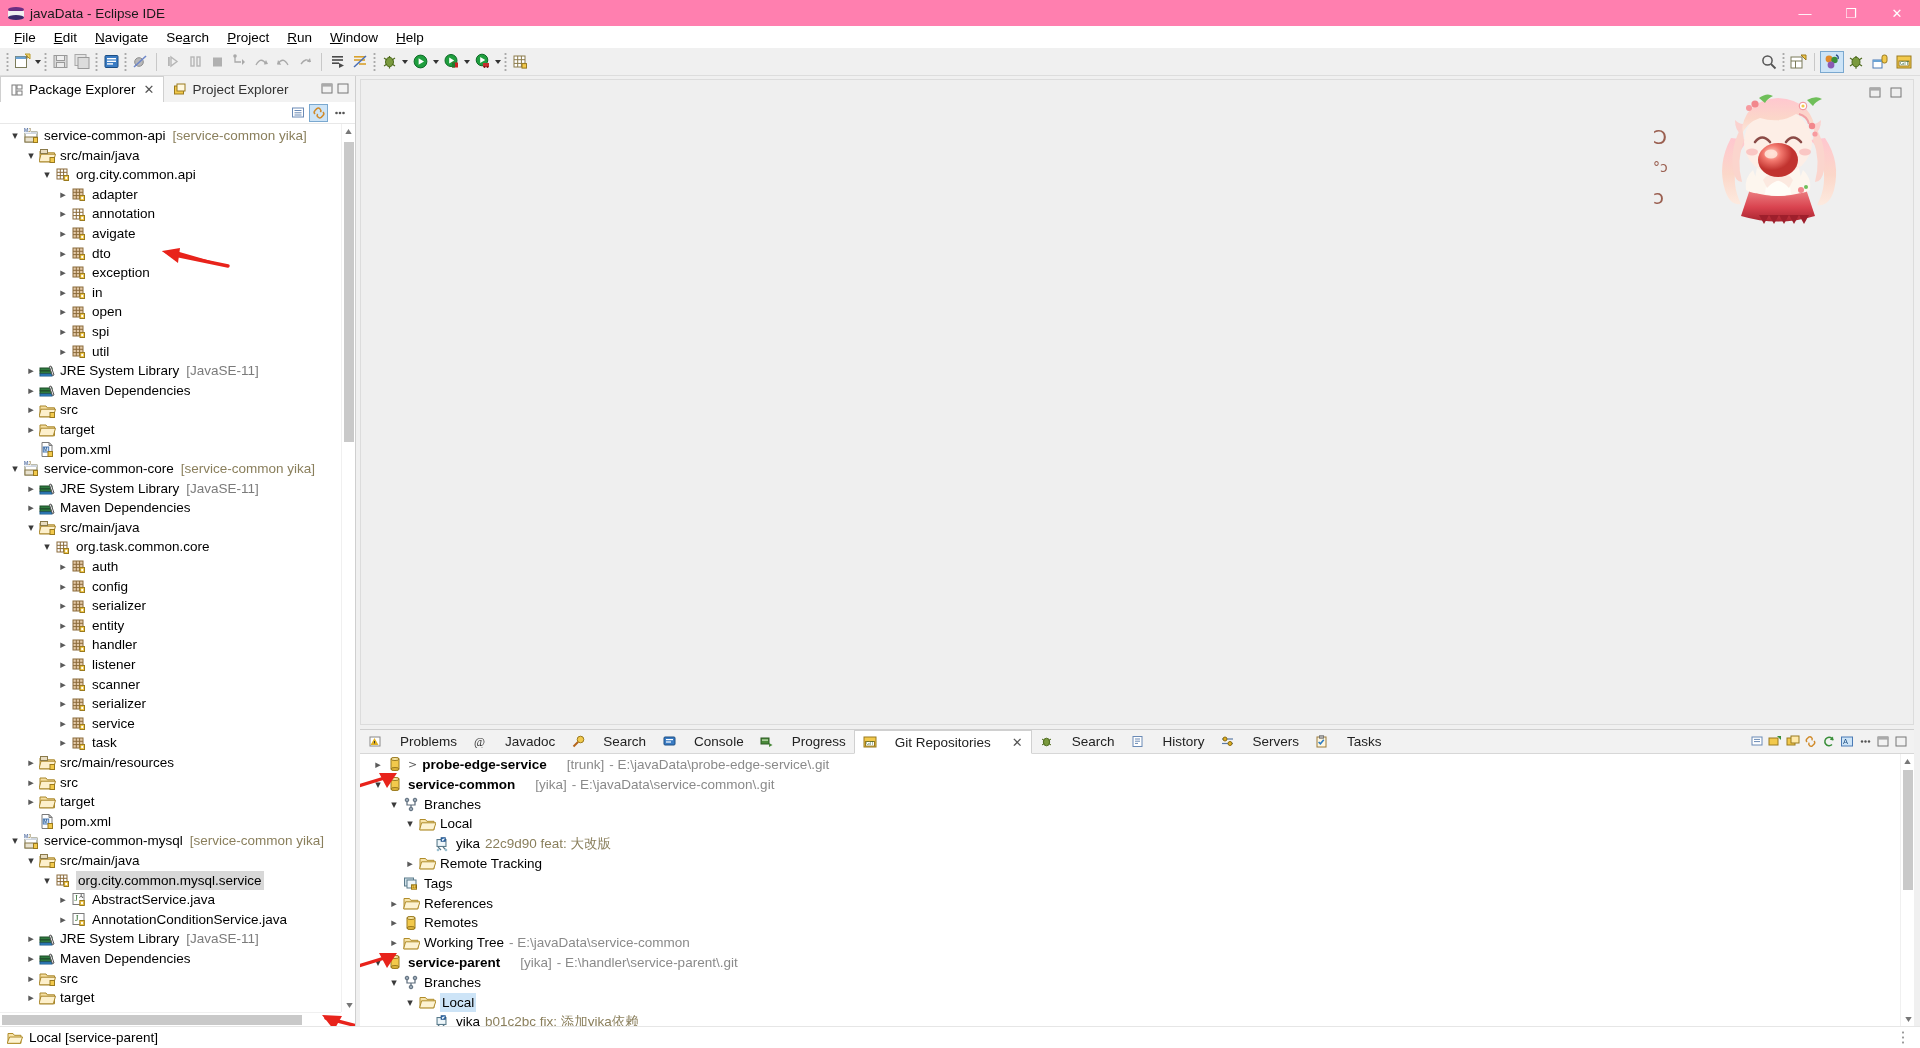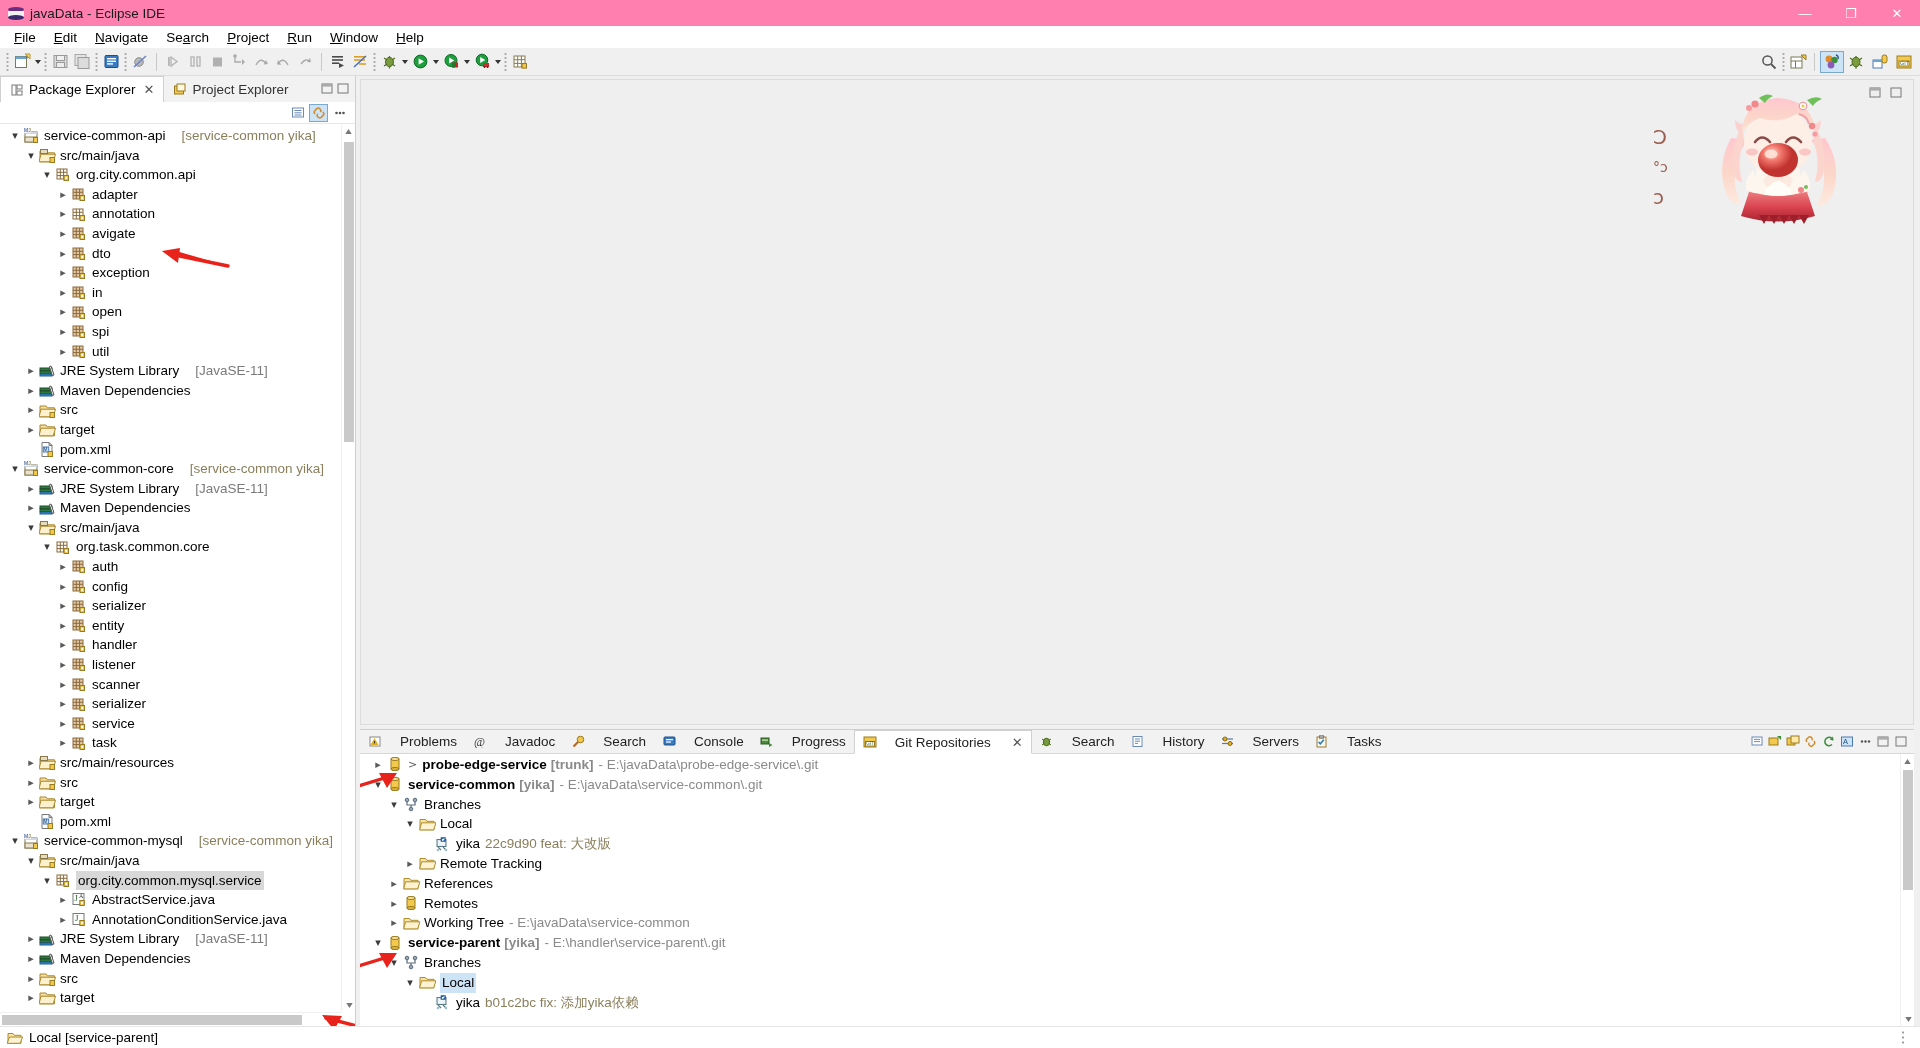--- a/index.html
+++ b/index.html
@@ -57,21 +57,21 @@
   .mini{width:14px;height:14px;display:flex;align-items:center;justify-content:center;}
   .toolrow{height:22px;background:#fff;display:flex;align-items:center;justify-content:flex-end;gap:2px;padding-right:6px;border-bottom:1px solid #e8e8e8;}
   .toolrow .tbtn{width:19px;height:18px;display:flex;align-items:center;justify-content:center;border:1px solid transparent;}
   .toolrow .tbtn.sel{background:#cde4f7;border-color:#7aa8cf;}
   #treewrap{flex:1 1 auto;position:relative;overflow:hidden;background:#fff;}
   #tree{position:absolute;inset:0 14px 14px 0;overflow:hidden;padding-top:2px;}
   .row{height:19.6px;display:flex;align-items:center;white-space:nowrap;font-size:13.5px;line-height:19.6px;}
   .row .tw{width:14px;height:19px;display:flex;align-items:center;justify-content:center;flex:none;}
   .row .ic{width:18px;height:18px;display:flex;align-items:center;justify-content:center;flex:none;margin-right:4px;}
   .row .lbl{color:#000;}
-  .row .sub{color:#8a7f5c;margin-left:16px;}
+  .row .sub{color:#8a7f5c;margin-left:7px;}
   .row .sub.g{color:#7a7a7a;}
   .row .lbl.sel{background:#d8d8d8;padding:0 2px;}
   
   .vsb{position:absolute;right:0;top:0;bottom:14px;width:14px;background:#fff;border-left:1px solid #f0f0f0;}
   .vsb .up,.vsb .dn{height:14px;display:flex;align-items:center;justify-content:center;}
   .vsb .thumb{position:absolute;left:2px;width:10px;background:#c9c9c9;border-radius:0;}
   .hsb{position:absolute;left:0;right:14px;bottom:0;height:14px;background:#fff;border-top:1px solid #f0f0f0;}
   .hsb .thumb{position:absolute;top:2px;height:10px;background:#c9c9c9;}
 
   
@@ -89,21 +89,21 @@
   .btab.active{background:#fff;border-top:1px solid #d0d0d0;border-left:1px solid #d0d0d0;border-right:1px solid #d0d0d0;border-bottom:1px solid #fff;margin-bottom:-1px;}
   .btab .cls{color:#555;font-size:13px;margin-left:3px;}
   #bottomtabs .viewbtns{margin-left:auto;display:flex;align-items:center;gap:4px;padding-right:6px;}
   #gitwrap{flex:1 1 auto;position:relative;overflow:hidden;background:#fff;}
   #gittree{position:absolute;inset:0 14px 0 0;overflow:hidden;padding-top:1px;}
   .grow{height:19.8px;display:flex;align-items:center;white-space:nowrap;font-size:13.5px;line-height:19.8px;}
   .grow .tw{width:16px;height:19px;display:flex;align-items:center;justify-content:center;flex:none;}
   .grow .ic{width:18px;height:18px;display:flex;align-items:center;justify-content:center;flex:none;margin-right:4px;}
   .grow .nm{font-weight:bold;color:#000;}
   .grow .nmn{color:#000;}
-  .grow .br{color:#8a8a8a;margin-left:4px;font-weight:bold;}
+  .grow .br{color:#8a8a8a;margin-left:20px;}
   .grow .pth{color:#8a8a8a;margin-left:5px;}
   .grow .sha{color:#8a7f5c;margin-left:5px;}
   .grow .hl{background:#cde4f7;padding:0 2px;}
 
   
   #statusbar{height:22px;background:#fff;display:flex;align-items:center;font-size:13.5px;border-top:1px solid #e6e6e6;}
   #statusbar .sicon{width:18px;height:18px;display:flex;align-items:center;justify-content:center;margin:0 5px 0 6px;}
   #statusbar .dots{margin-left:auto;margin-right:14px;width:5px;height:16px;
     background-image:radial-gradient(circle,#9a9a9a 1px,transparent 1.2px);
     background-size:4px 5px;background-repeat:repeat-y;}
@@ -1528,20 +1528,33 @@
               <span class="ic">
                 <svg width="17" height="17" viewBox="0 0 17 17">
                   <path d="M1 3.5 h5.5 l1.4 1.8 h7.1 v8.5 h-14z" fill="#f7e3a8" stroke="#b08c2a"></path>
                   <path d="M2.6 6.8 h14.4 l-2.4 7.1 h-14z" fill="#fdf3d2" stroke="#b08c2a"></path>
                 </svg>
               </span>
               <span class="nmn">Remote Tracking</span>
             </div>
             <div class="grow">
               <span style="width:26px;flex:none;"></span>
+              <span class="tw"></span>
+              <span class="ic">
+                <svg width="17" height="17" viewBox="0 0 17 17">
+                  <rect x="1.5" y="3" width="9" height="8" fill="#cfe0e8" stroke="#5a7a8a"></rect>
+                  <rect x="4" y="5" width="9" height="8" fill="#eef6fa" stroke="#5a7a8a"></rect>
+                  <rect x="8.5" y="9.8" width="5" height="4.4" fill="#f2c94c" stroke="#9a7a1e"></rect>
+                  <text x="8.9" y="13.4" font-size="3.8" font-family="Liberation Sans" fill="#6a4a0a">1.0</text>
+                </svg>
+              </span>
+              <span class="nmn">Tags</span>
+            </div>
+            <div class="grow">
+              <span style="width:26px;flex:none;"></span>
               <span class="tw">
                 <span class="chev">▸</span>
               </span>
               <span class="ic">
                 <svg width="17" height="17" viewBox="0 0 17 17">
                   <path d="M1 3.5 h5.5 l1.4 1.8 h7.1 v8.5 h-14z" fill="#f7e3a8" stroke="#b08c2a"></path>
                   <path d="M2.6 6.8 h14.4 l-2.4 7.1 h-14z" fill="#fdf3d2" stroke="#b08c2a"></path>
                 </svg>
               </span>
               <span class="nmn">References</span>

